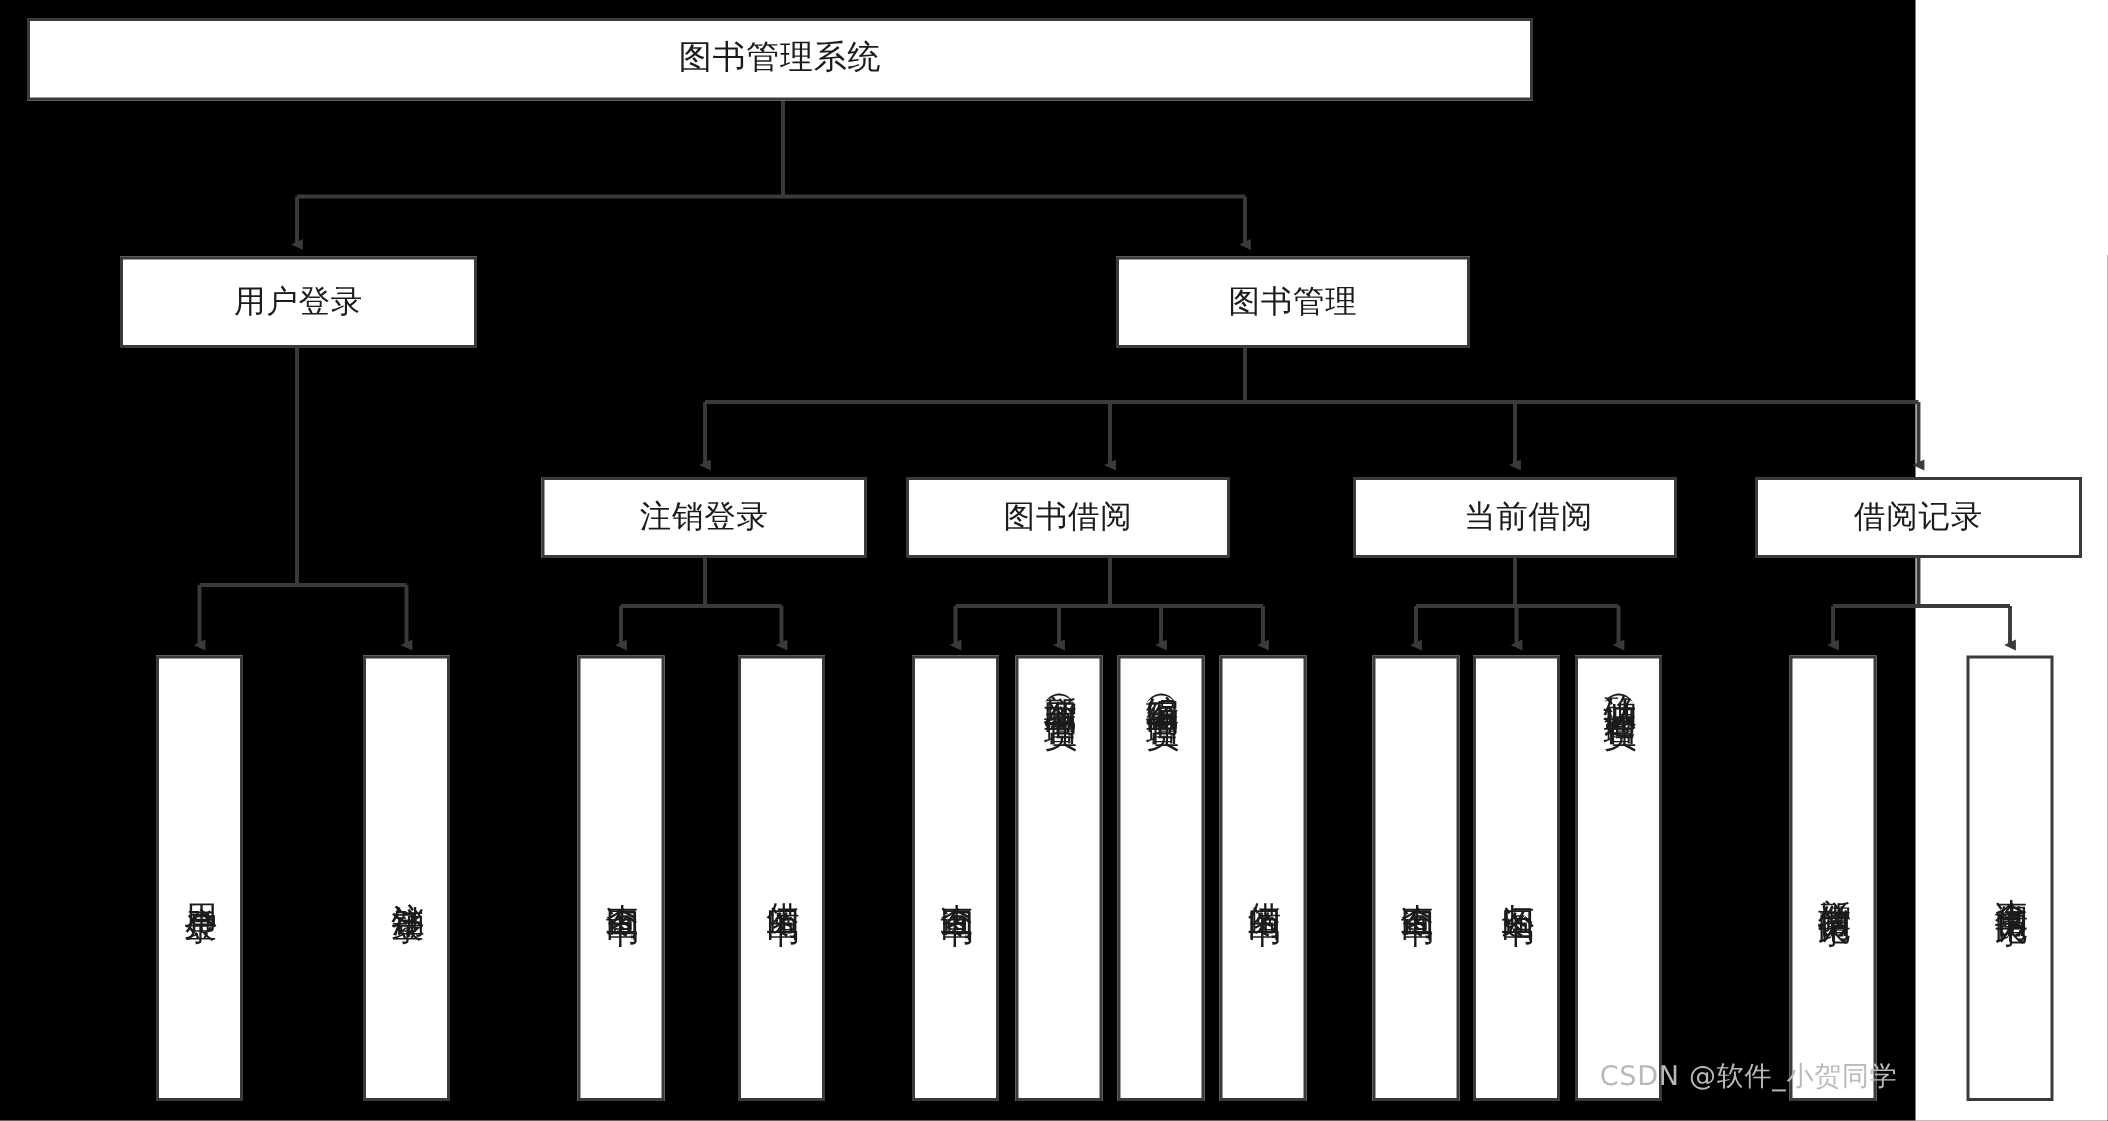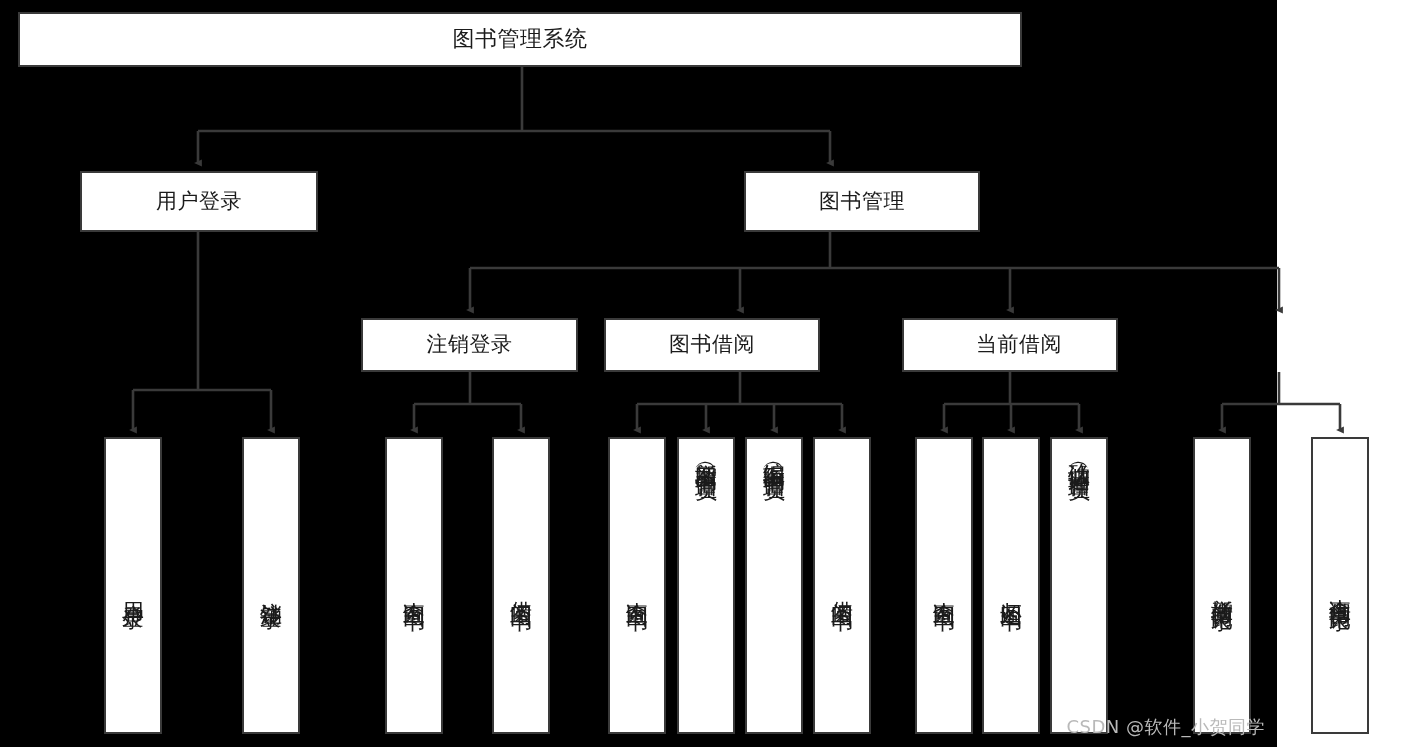--- a/index.html
+++ b/index.html
@@ -61,21 +61,21 @@
     letter-spacing: 2.5px;
     white-space: normal;
     margin: 0 auto;
   }
   .node-vertical.v-center {
     align-items: center;
   }
   .watermark {
     position: absolute;
     right: 12px;
-    bottom: 8px;
+    bottom: 18px;
     font-size: 18px;
     color: #b9b9b9;
     letter-spacing: 0.5px;
     white-space: nowrap;
     pointer-events: none;
   }
 </style>
 </head>
 <body>
 
@@ -148,20 +148,23 @@
   </div>
 
   <div class="node-box node-horizontal" style="left:604px; top:318px; width:216px; height:54px;">
     <span class="node-label">图书借阅</span>
   </div>
 
   <div class="node-box node-horizontal" style="left:902px; top:318px; width:216px; height:54px;padding-left:18px;">
     <span class="node-label">当前借阅</span>
   </div>
 
+  <div class="node-box node-horizontal" style="left:1170px; top:318px; width:218px; height:54px;">
+    <span class="node-label">借阅记录</span>
+  </div>
 
   <div class="node-box node-vertical v-center" style="left:104px; top:437px; width:58px; height:297px;">
     <span class="node-label">用户登录</span>
   </div>
 
   <div class="node-box node-vertical v-center" style="left:242px; top:437px; width:58px; height:297px;">
     <span class="node-label">注销登录</span>
   </div>
 
   <div class="node-box node-vertical v-center" style="left:385px; top:437px; width:58px; height:297px;">

